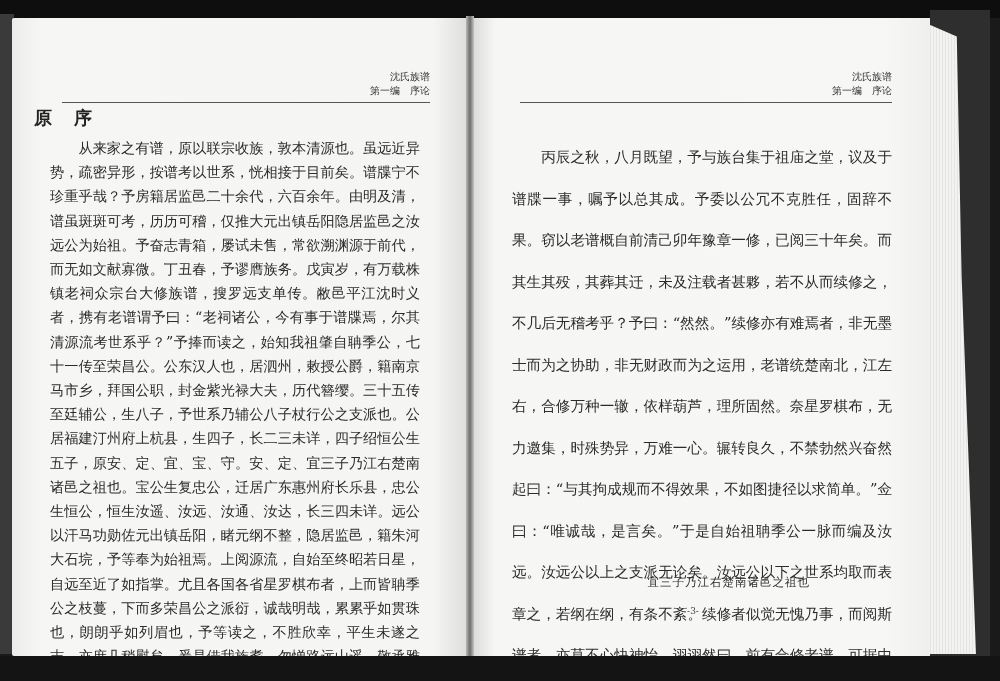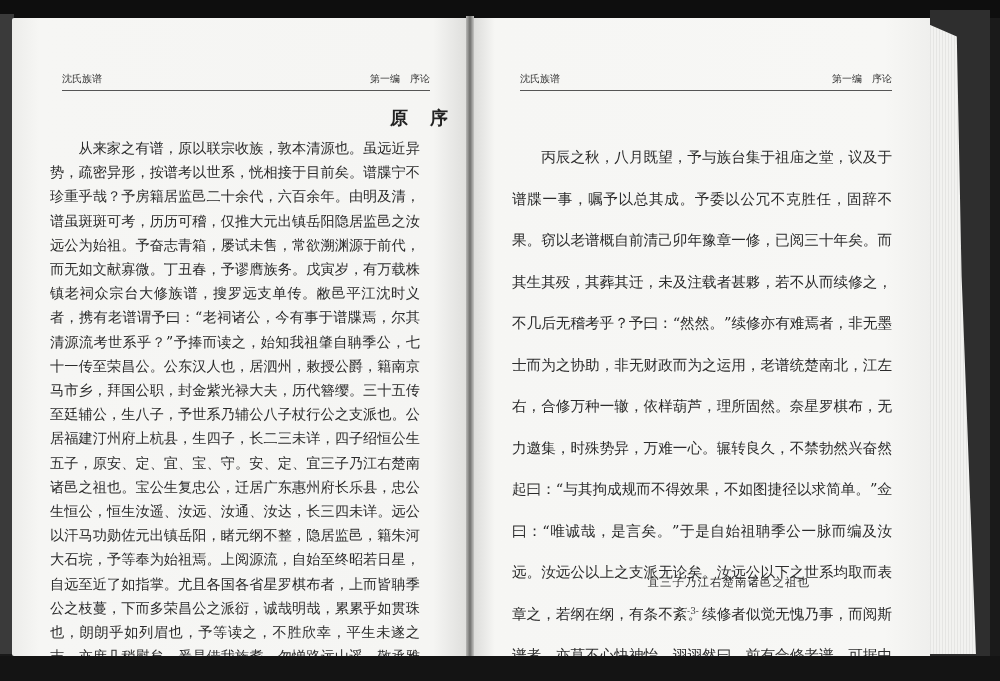--- a/index.html
+++ b/index.html
@@ -26,30 +26,31 @@
   .page-edges { position: absolute; left: 928px; top: 24px; width: 48px; height: 630px;
     background: repeating-linear-gradient(to right, #f2f2f0 0px, #f2f2f0 2px, #d8d8d6 3px);
     clip-path: polygon(0 0, 60% 2%, 70% 40%, 100% 100%, 0 100%); }
   .bottom-shadow { position: absolute; left: 0; top: 656px; width: 1000px; height: 25px; background: #141414; }
 
   .running-head {
     position: absolute; top: 52px; height: 16px;
     border-bottom: 1px solid #555;
     font-size: 10px; color: #333;
     display: flex; justify-content: space-between; align-items: flex-end;
-    padding-bottom: 4px;
+    padding-bottom: 16px;
+    flex-direction: column;
   }
   .left .running-head { left: 50px; width: 368px; }
   .right .running-head { left: 48px; width: 372px; }
 
   .title {
     position: absolute; font-size: 18px; font-weight: bold; color: #222;
     font-family: "DejaVu Sans", "Liberation Sans", sans-serif;
   }
-  .left .title { top: 88px; left: 0; width: 458px; text-align: right; letter-spacing: 22px; text-indent: 22px; }
+  .left .title { top: 88px; left: 0; width: 458px; text-align: left; letter-spacing: 22px; text-indent: 22px; }
   .right .title { top: 80px; left: 0; width: 458px; text-align: center; letter-spacing: 2px; }
 
   .body-text {
     position: absolute; font-size: 14.2px; color: #2b2b2b;
     text-align: justify;
   }
   .left .body-text { left: 38px; top: 102px; width: 370px; line-height: 24.2px; }
   .right .body-text { left: 40px; top: 118px; width: 380px; line-height: 41.5px; font-size: 14.6px; }
   .body-text p { margin: 0; text-indent: 2em; }
 

